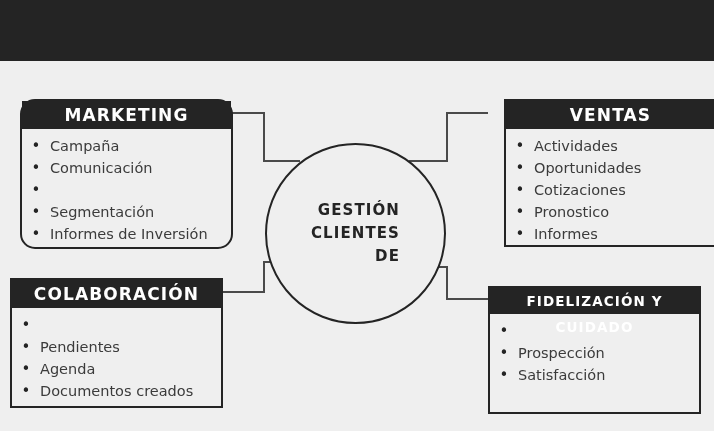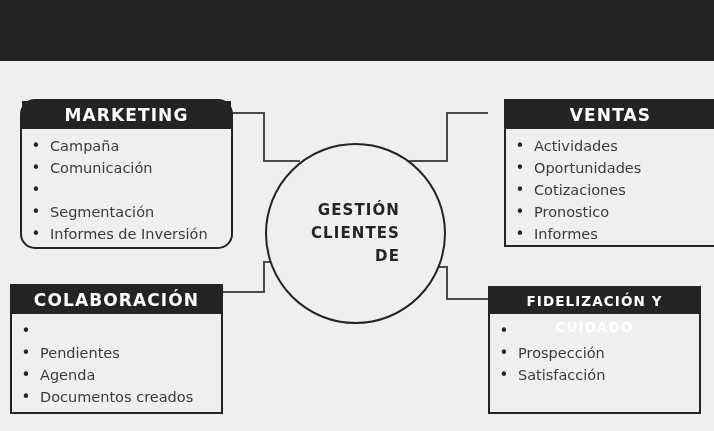--- a/index.html
+++ b/index.html
@@ -80,21 +80,21 @@
     left: 20px;  top: 99px;  width: 213px; height: 150px; border-radius: 15px;
   }
   #panel-marketing .panel-header { height: 28px; line-height: 28px; font-size: 17px; }
 
   #panel-ventas {
     left: 504px; top: 99px;  width: 213px; height: 148px;
   }
   #panel-ventas .panel-header { height: 28px; line-height: 28px; font-size: 17px; }
 
   #panel-colaboracion {
-    left: 10px;  top: 278px; width: 213px; height: 130px; margin-top: 6px;
+    left: 10px;  top: 278px; width: 213px; height: 130px;
   }
   #panel-colaboracion .panel-header { height: 28px; line-height: 28px; font-size: 17px; }
 
   #panel-fidelizacion {
     left: 488px; top: 286px; width: 213px; height: 128px;
   }
   #panel-fidelizacion .panel-header { height: 26px; line-height: 26px; font-size: 13.5px; }
 
   .hub {
     position: absolute;

